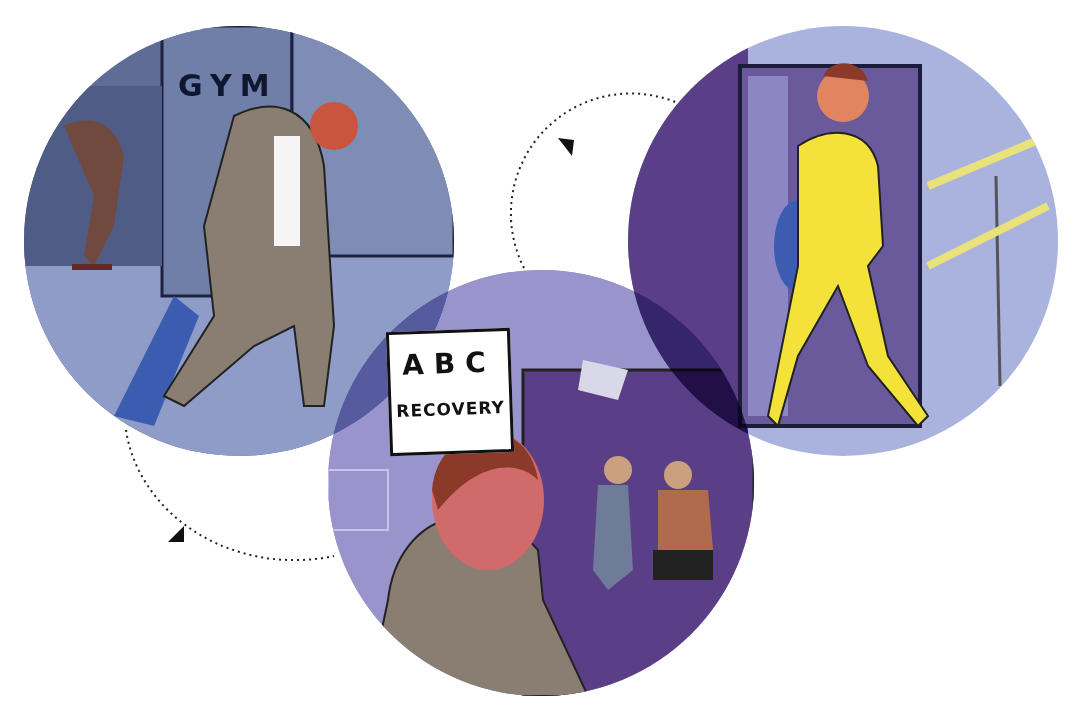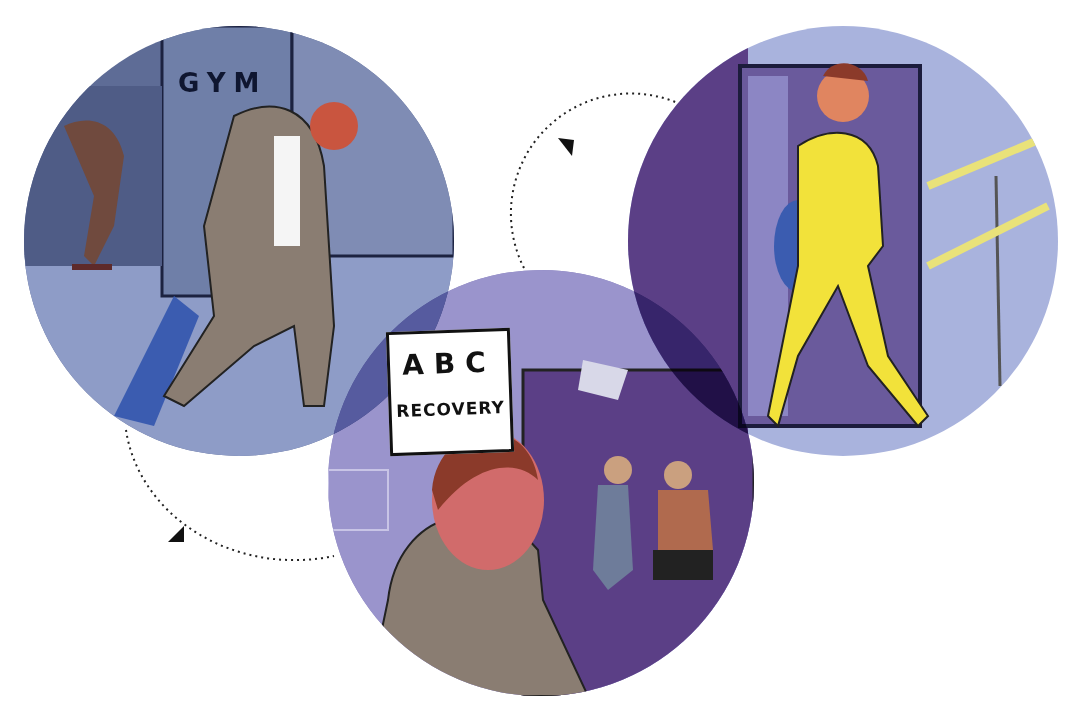--- a/index.html
+++ b/index.html
@@ -3,21 +3,21 @@
 <meta charset="utf-8">
 <style>
   html,body{margin:0;padding:0;background:#fff;}
   body{width:1080px;height:720px;position:relative;overflow:hidden;font-family:"DejaVu Sans",sans-serif;}
   .stage{position:absolute;left:0;top:0;width:1080px;height:720px;}
   .circle{position:absolute;border-radius:50%;overflow:hidden;}
   .c1{left:24px;top:26px;width:430px;height:430px;background:#5e6c96;}
   .c2{left:328px;top:270px;width:426px;height:426px;background:#8d87c0;mix-blend-mode:multiply;}
   .c3{left:628px;top:26px;width:430px;height:430px;background:#a9b3dd;}
   .sign-text{font-family:"DejaVu Sans",sans-serif;font-weight:bold;color:#111;}
-  .gym-label{position:absolute;left:178px;top:68px;font-size:26px;letter-spacing:8px;color:#0f1630;}
+  .gym-label{position:absolute;left:178px;top:68px;font-size:30px;letter-spacing:8px;color:#0f1630;}
   .abc-sign{position:absolute;left:388px;top:330px;width:118px;height:118px;background:#fff;border:3px solid #111;transform:rotate(-2deg);}
   .abc-line1{position:absolute;left:0;right:0;top:14px;text-align:center;font-size:28px;letter-spacing:10px;}
   .abc-line2{position:absolute;left:0;right:0;top:66px;text-align:center;font-size:17px;letter-spacing:1px;}
 </style>
 </head>
 <body>
 
 <div class="stage">
   <svg width="1080" height="720" style="position:absolute;left:0;top:0">
     <path d="M 524 268 A 120 120 0 0 1 680 104" fill="none" stroke="#222" stroke-width="2" stroke-dasharray="2 4"></path>

